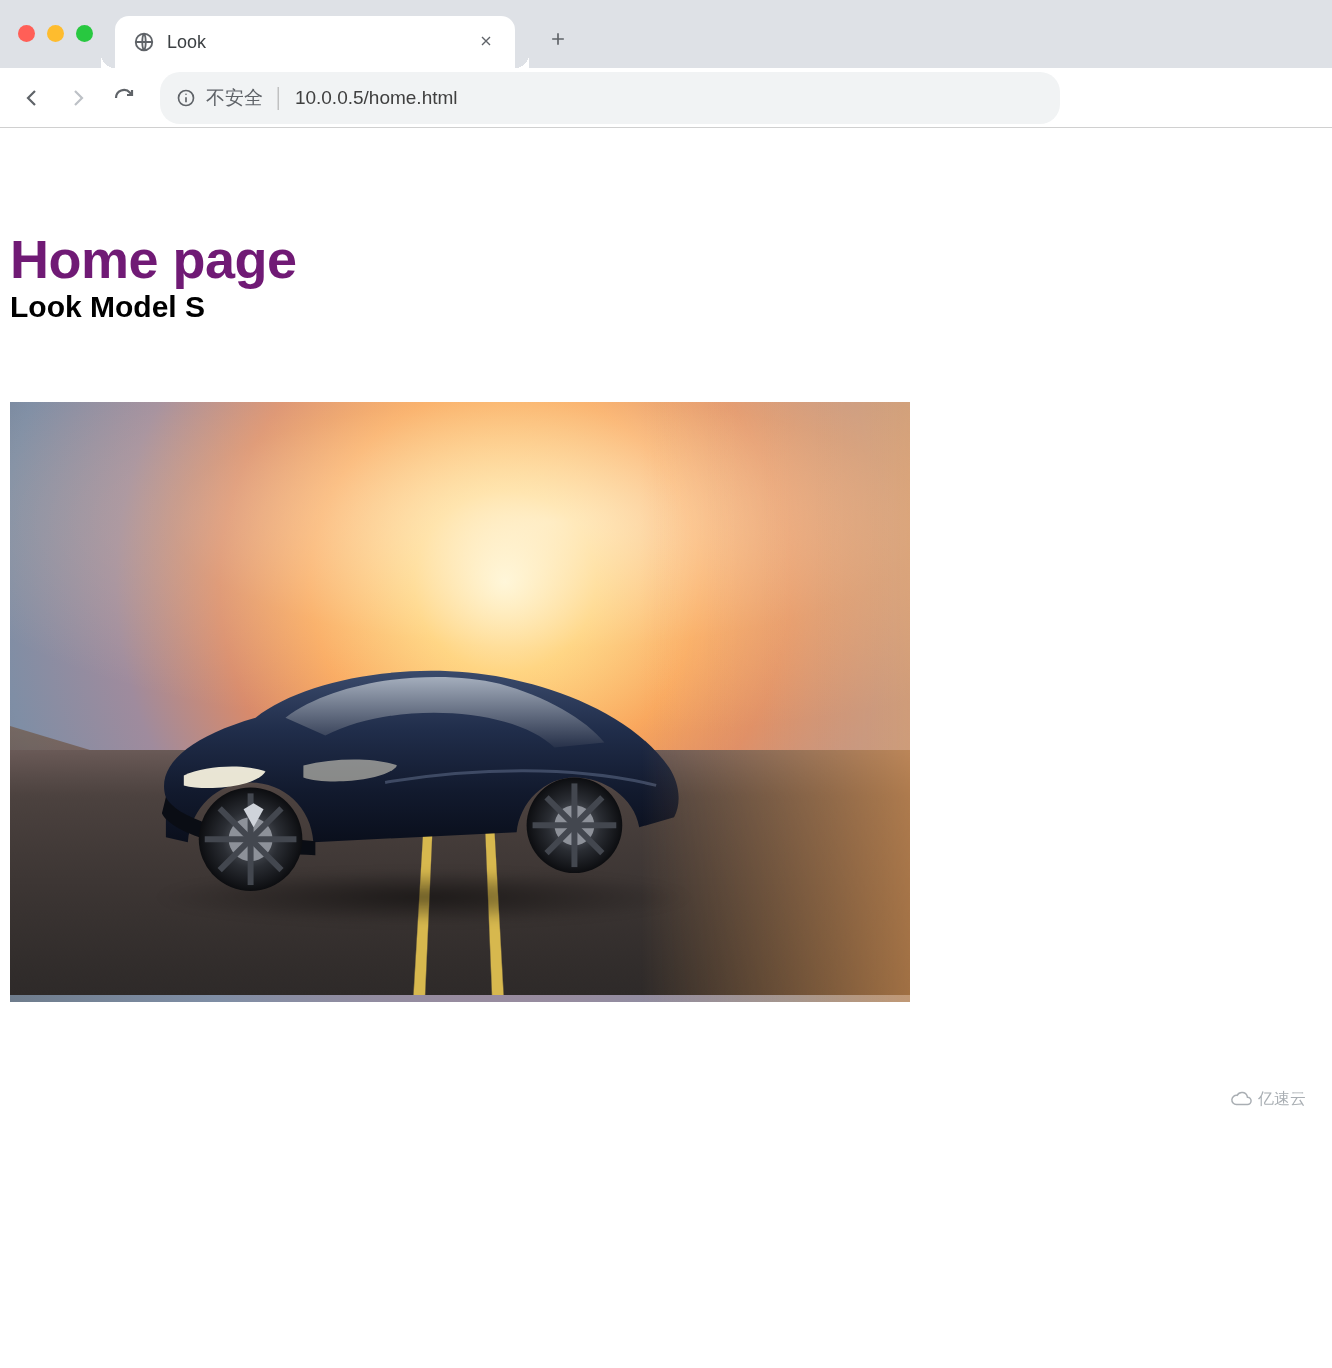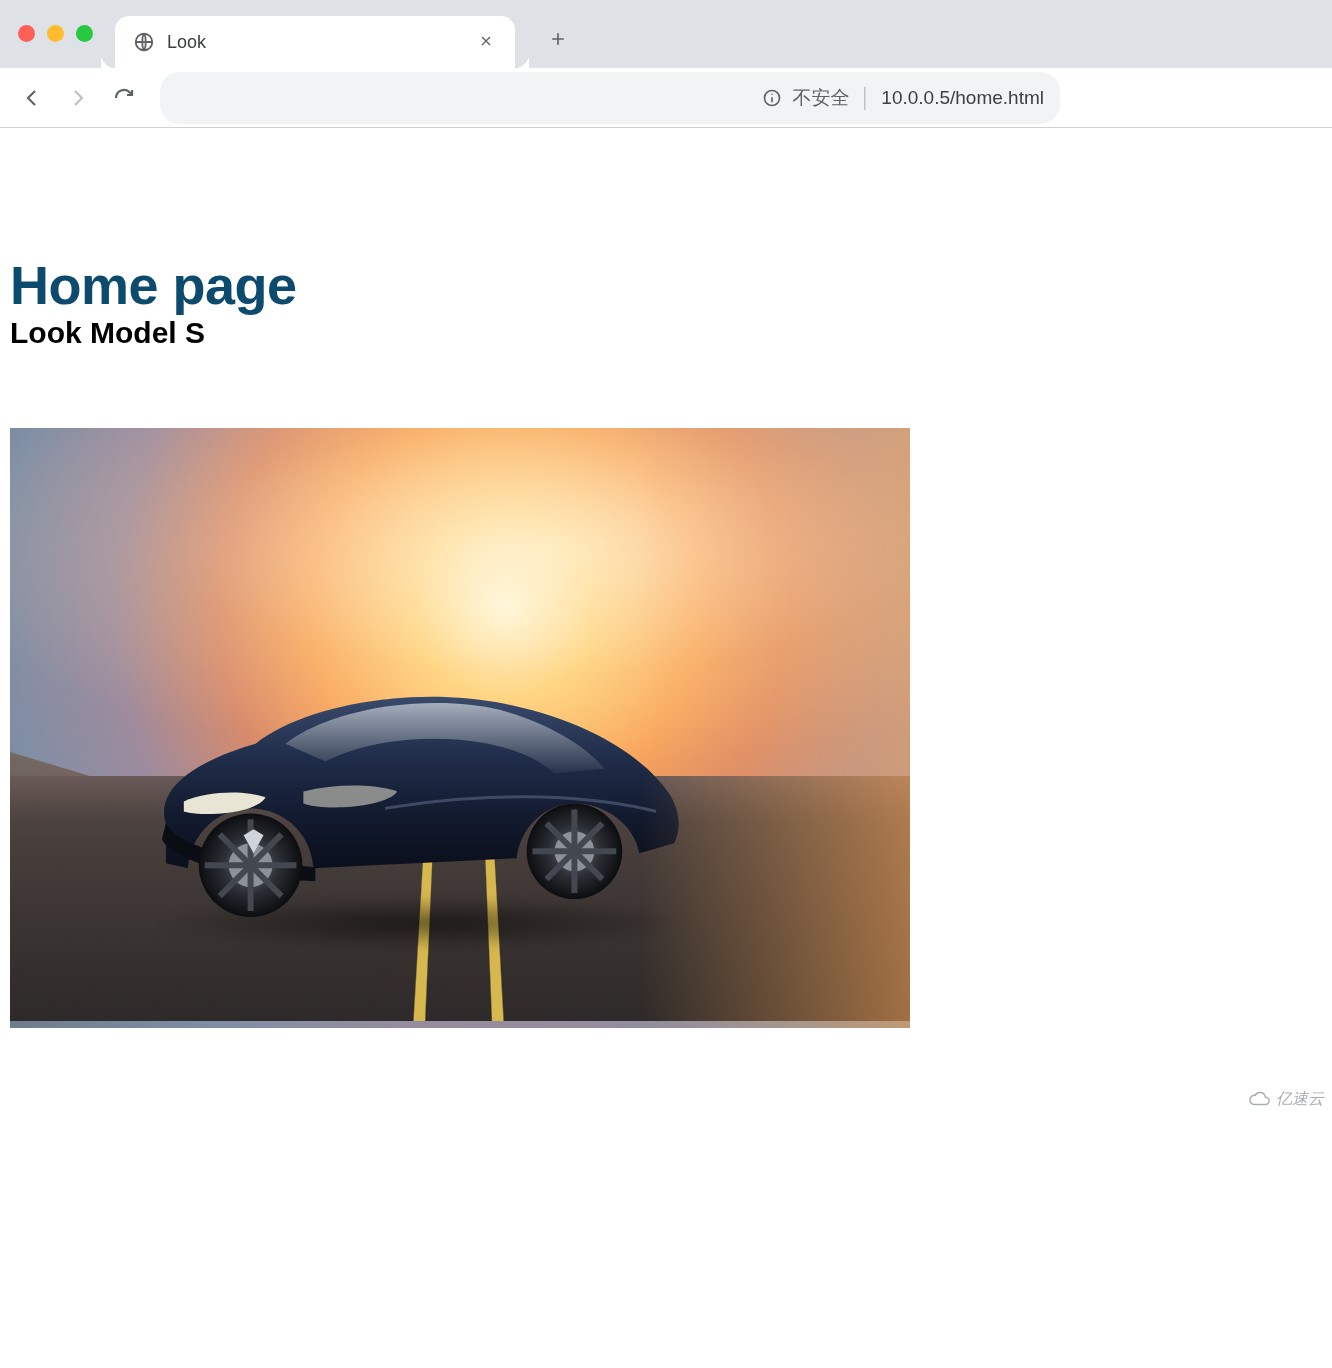--- a/index.html
+++ b/index.html
@@ -117,21 +117,20 @@
       height: 52px;
       background: #f1f3f4;
       border-radius: 20px;
       display: flex;
       align-items: center;
       padding: 0 16px;
       gap: 10px;
       color: #5f6368;
       font-size: 19px;
       margin-left: 8px;
-      justify-content: flex-end;
     }
     .omnibox .not-secure {
       color: #5f6368;
     }
     .omnibox .sep {
       color: #bdbdbd;
     }
     .omnibox .url {
       color: #404040;
     }
@@ -141,23 +140,23 @@
     }
 
     
     .page {
       padding: 10px;
       background: #fff;
     }
     .page h1 {
       font-size: 54px;
       font-weight: 700;
-      margin-top: 116px;
+      margin-top: 90px;
       letter-spacing: -0.5px;
-      color: #0c4a6e;
+      color: #701a75;
     }
     .page h2 {
       font-size: 30px;
       font-weight: 700;
       color: #000;
     }
 
     .hero {
       margin-top: 78px;
       width: 900px;
@@ -216,27 +215,26 @@
 
     .right-glow {
       position:absolute; right:0; top:0; bottom:0; width:30%;
       background: linear-gradient(270deg, rgba(255,170,90,0.55) 0%, rgba(255,170,90,0) 100%);
       pointer-events:none;
     }
 
     
     .watermark {
       position: fixed;
-      right: 8px;
+      right: 26px;
       bottom: 258px; 
       display: flex; align-items: center; gap: 6px;
       color: #9aa0a6;
       font-size: 16px;
       opacity: 0.85;
-      font-style: italic;
     }
     .watermark svg { width:22px; height:22px; }
   </style>
 </head>
 <body>
 
 <div class="browser-chrome">
 
   <div class="tab-strip">
     <div class="traffic-lights">

